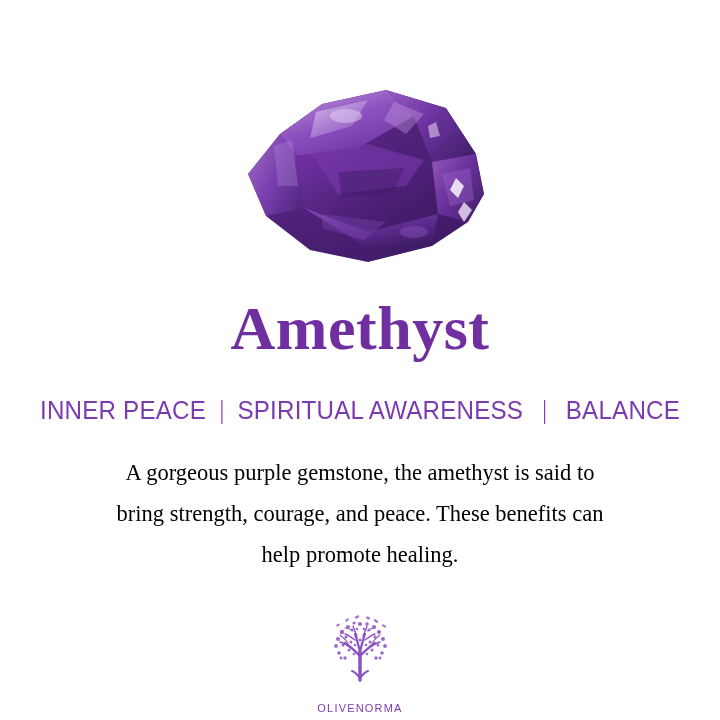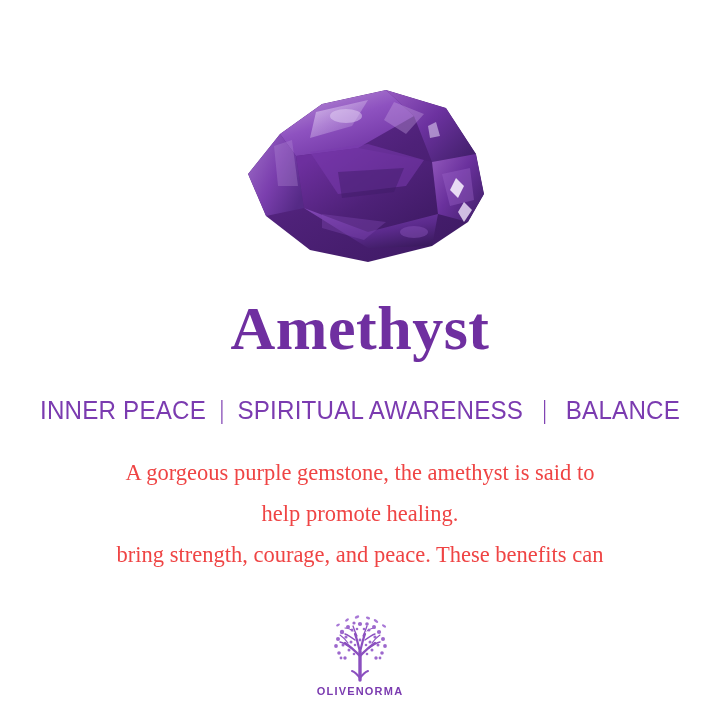--- a/index.html
+++ b/index.html
@@ -80,44 +80,44 @@
   
   .body-copy {
     position: absolute;
     top: 452px;
     left: 50px;
     width: 620px;
     text-align: center;
     font-family: "Liberation Serif", serif;
     font-size: 22.5px;
     line-height: 41px;
-    color: #ef4444;
+    color: #000000;
   }
   .body-copy .line { display: block; white-space: nowrap; }
 
   
   .logo {
     position: absolute;
     left: 0;
     top: 612px;
     width: 720px;
     text-align: center;
   }
   .logo-mark {
     display: block;
     margin: 0 auto;
     width: 72px;
     height: 72px;
   }
   .logo-word {
     display: block;
-    margin-top: 1px;
+    margin-top: 18px;
     font-family: "Liberation Sans", sans-serif;
     font-size: 11px;
-    font-weight: 700;
+    font-weight: 400;
     letter-spacing: 1.2px;
     color: #7b3bb0;
   }
 </style>
 </head>
 <body>
 
 <div class="card">
 
   <div class="gem-stage">
@@ -198,22 +198,22 @@
   <div class="subtitle">
     <span>INNER PEACE</span>
     <span class="sep">|</span>
     <span>SPIRITUAL AWARENESS</span>
     <span class="sep wide">|</span>
     <span>BALANCE</span>
   </div>
 
   <div class="body-copy">
     <span class="line">A gorgeous purple gemstone, the amethyst is said to</span>
+    <span class="line">bring strength, courage, and peace. These benefits can</span>
     <span class="line">help promote healing.</span>
-    <span class="line">bring strength, courage, and peace. These benefits can</span>
   </div>
 
   <div class="logo">
     <svg class="logo-mark" viewBox="0 0 72 72" xmlns="http://www.w3.org/2000/svg" aria-hidden="true">
       <g stroke="#8b50bf" fill="none" stroke-linecap="round">
 
         <path d="M36,68 L36,40" stroke-width="3.4"></path>
         <path d="M36,66 C33,62 31,60 28,59" stroke-width="2"></path>
         <path d="M36,66 C39,62 41,60 44,59" stroke-width="2"></path>
 

